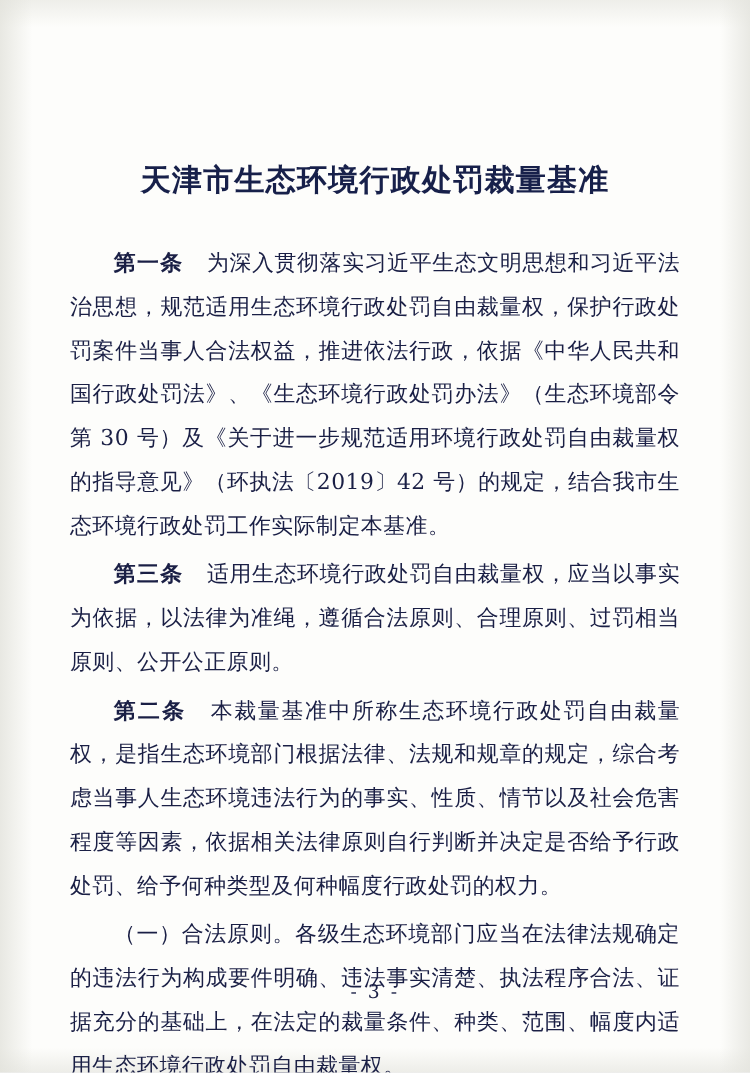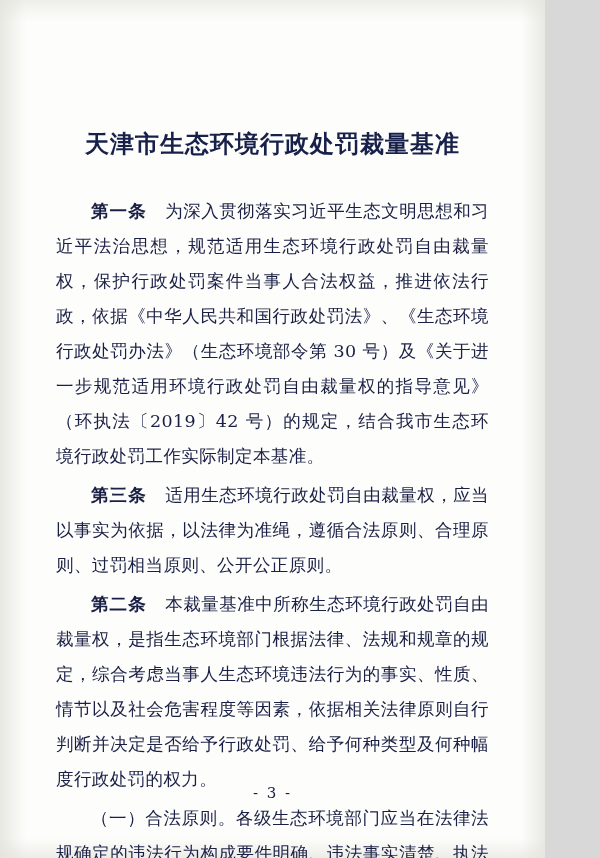--- a/index.html
+++ b/index.html
@@ -8,21 +8,21 @@
     background: #d8d8d8;
   }
   body {
     width: 600px;
     height: 858px;
     overflow: hidden;
     font-family: "DejaVu Serif", "Liberation Serif", serif;
   }
   .page {
     position: relative;
-    width: 545px;
+    width: 600px;
     height: 858px;
     background: #fdfdfb;
     box-sizing: border-box;
     overflow: hidden;
   }
   
   .page::before {
     content: "";
     position: absolute;
     inset: 0;

